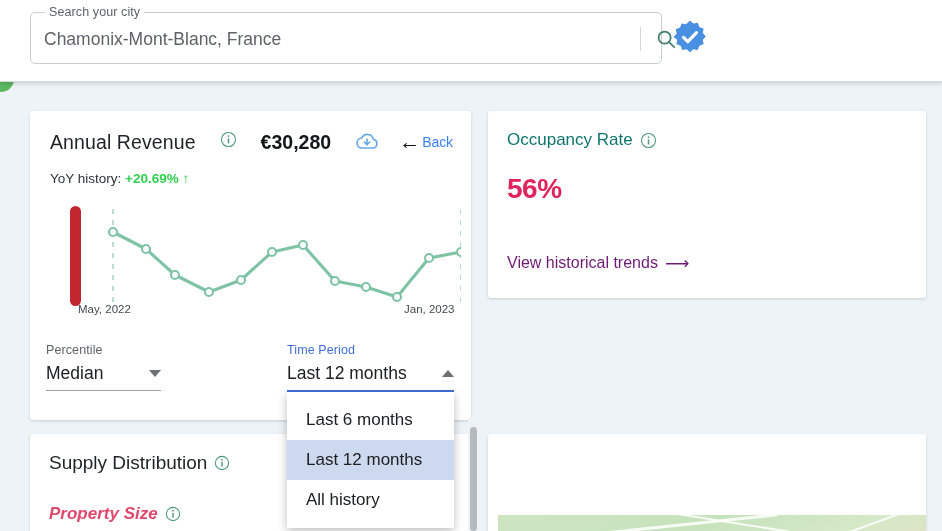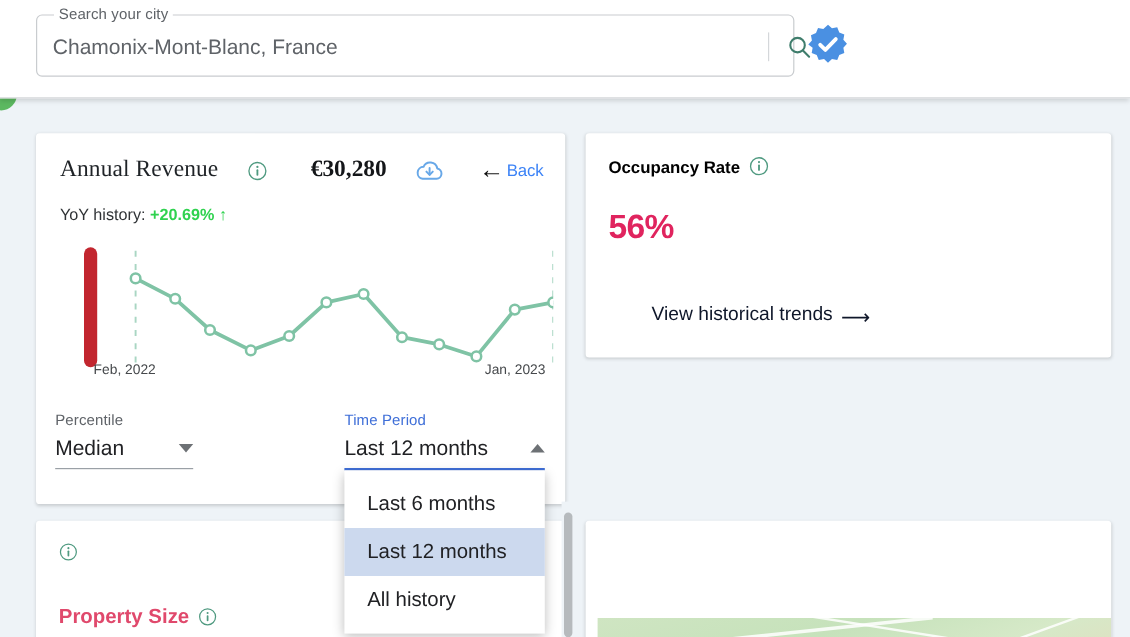--- a/index.html
+++ b/index.html
@@ -119,36 +119,34 @@
   .card-revenue { left: 30px; top: 111px; width: 441px; height: 309px; }
   .card-occupancy { left: 488px; top: 111px; width: 438px; height: 187px; }
   .card-supply { left: 30px; top: 434px; width: 441px; height: 130px; }
   .card-map { left: 488px; top: 434px; width: 438px; height: 130px; overflow: hidden; }
 
   
   .rev-title-row {
     position: absolute;
     left: 20px; top: 20px;
     display: flex;
-    align-items: center;
     gap: 24px;
-    font-family: Liberation Serif, serif;
   }
   .rev-title {
     font-size: 19.5px;
     color: #1f2327;
     letter-spacing: 0.1px;
     white-space: nowrap;
   }
   .rev-value {
     font-size: 19.5px;
     font-weight: bold;
     color: #141619;
     white-space: nowrap;
-    margin-left: 12px;
+    margin-left: 0;
   }
   .back-btn {
     position: absolute;
     right: 18px;
     top: 21px;
     display: flex;
     align-items: center;
     gap: 2px;
     cursor: pointer;
     background: none;
@@ -248,57 +246,57 @@
     white-space: nowrap;
   }
   .dd-item.selected { background: #ccd9ee; }
 
   
   .occ-title-row {
     position: absolute;
     left: 19px; top: 19px;
     display: flex; align-items: center; gap: 7px;
   }
-  .occ-title { font-size: 14px; color: #000000; font-weight: bold; }
+  .occ-title { font-size: 17px; color: #0f766e; }
   .occ-value {
     position: absolute;
     left: 19px; top: 62px;
     font-size: 28px;
     font-weight: bold;
     color: #e0245e;
     letter-spacing: -0.5px;
   }
   .occ-link {
     position: absolute;
     left: 19px; top: 143px;
-    display: flex; align-items: flex-end; gap: 7px;
+    display: flex; align-items: center; gap: 7px;
     font-size: 16px;
-    color: #0f172a;
-    cursor: pointer;
-    white-space: nowrap;
-    margin-left: 36px;
+    color: #701a75;
+    cursor: pointer;
+    white-space: nowrap;
   }
   .occ-link-arrow { font-size: 17px; line-height: 15px; }
 
   
   .sup-title-row {
     position: absolute;
     left: 19px; top: 18px;
     display: flex; align-items: center; gap: 7px;
   }
   .sup-title { font-size: 19px; color: #1f2327; }
   .sup-sub-row {
     position: absolute;
     left: 19px; top: 70px;
     display: flex; align-items: center; gap: 7px;
   }
   .sup-sub {
     font-size: 17px;
     font-weight: bold;
     color: #e0496c;
+    font-style: italic;
   }
 
   
   .download-row {
     position: absolute;
     left: 44px; top: 42px;
     display: flex; align-items: center; gap: 14px;
     cursor: pointer;
   }
   .download-label {
@@ -451,21 +449,21 @@
     <div class="select-block sel-timeperiod" style="left:257px; top:232px;">
       <div class="select-label blue">Time Period</div>
       <div class="select-field">
         <span class="select-value">Last 12 months</span>
         <span class="caret caret-up"></span>
       </div>
       <div class="select-underline active"></div>
     </div>
   </div>
 
-  <span class="axis-label axis-left">Feb, 2022</span>
+  <span class="axis-label axis-left">May, 2022</span>
   <span class="axis-label axis-right">Jan, 2023</span>
 
   <div class="card card-occupancy">
     <div class="occ-title-row">
       <span class="occ-title">Occupancy Rate</span>
       <svg width="17" height="17" viewBox="0 0 20 20">
         <circle cx="10" cy="10" r="8.3" fill="none" stroke="#4f9a80" stroke-width="1.3"></circle>
         <circle cx="10" cy="6" r="1.1" fill="#4f9a80"></circle>
         <rect x="9.1" y="8.4" width="1.8" height="6.2" rx="0.8" fill="#4f9a80"></rect>
       </svg>
@@ -474,20 +472,21 @@
     <div class="occ-value">56%</div>
 
     <div class="occ-link">
       <span>View historical trends</span>
       <span class="occ-link-arrow">⟶</span>
     </div>
   </div>
 
   <div class="card card-supply">
     <div class="sup-title-row">
+      <span class="sup-title">Supply Distribution</span>
       <svg width="16" height="16" viewBox="0 0 20 20">
         <circle cx="10" cy="10" r="8.3" fill="none" stroke="#4f9a80" stroke-width="1.3"></circle>
         <circle cx="10" cy="6" r="1.1" fill="#4f9a80"></circle>
         <rect x="9.1" y="8.4" width="1.8" height="6.2" rx="0.8" fill="#4f9a80"></rect>
       </svg>
     </div>
 
     <div class="sup-sub-row">
       <span class="sup-sub">Property Size</span>
       <svg width="16" height="16" viewBox="0 0 20 20">

